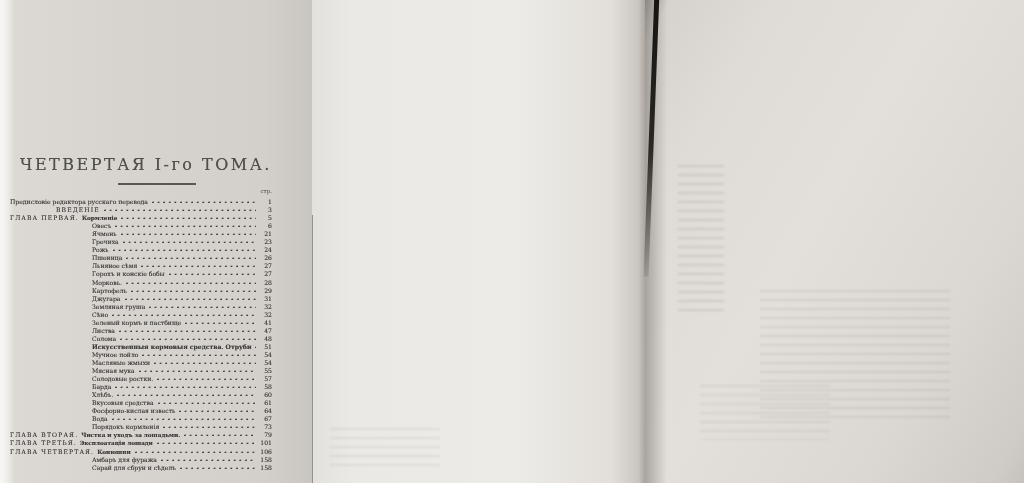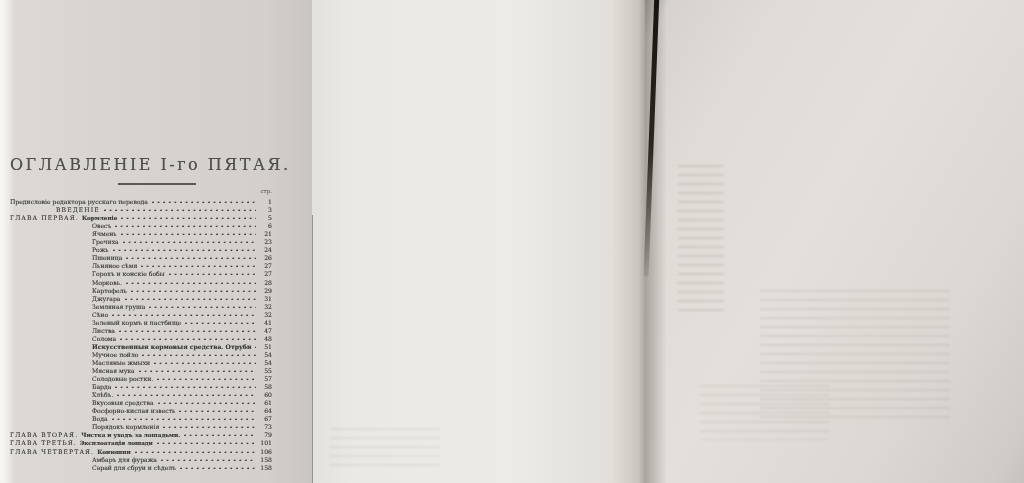--- a/index.html
+++ b/index.html
@@ -69,21 +69,21 @@
   #smudge-2{left:760px;top:290px;width:190px;height:135px;opacity:0.12;}
   #smudge-3{left:700px;top:385px;width:130px;height:55px;opacity:0.10;}
   #smudge-4{left:330px;top:428px;width:110px;height:45px;opacity:0.10;}
 </style>
 </head>
 <body>
 
 <div id="scan">
 
   <div class="page" id="page-left">
-    <div id="lp-title">ОГЛАВЛЕНІЕ I-го ПЯТАЯ.</div>
+    <div id="lp-title">ЧЕТВЕРТАЯ I-го ТОМА.</div>
     <div id="lp-rule"></div>
     <div id="lp-str">стр.</div>
     <div class="entries" id="left-entries">
         <div class="toc-row i0">
           <span class="etext">Предисловіе редактора русскаго перевода</span>
           <span class="leader"></span>
           <span class="pageno">1</span>
         </div>
         <div class="toc-row i1">
           <span class="chap">ВВЕДЕНІЕ</span>

